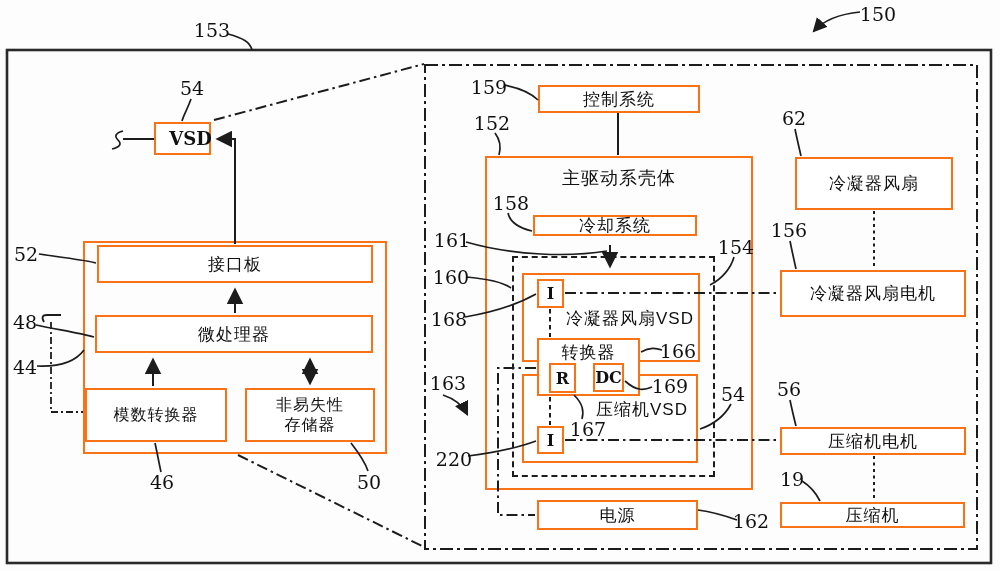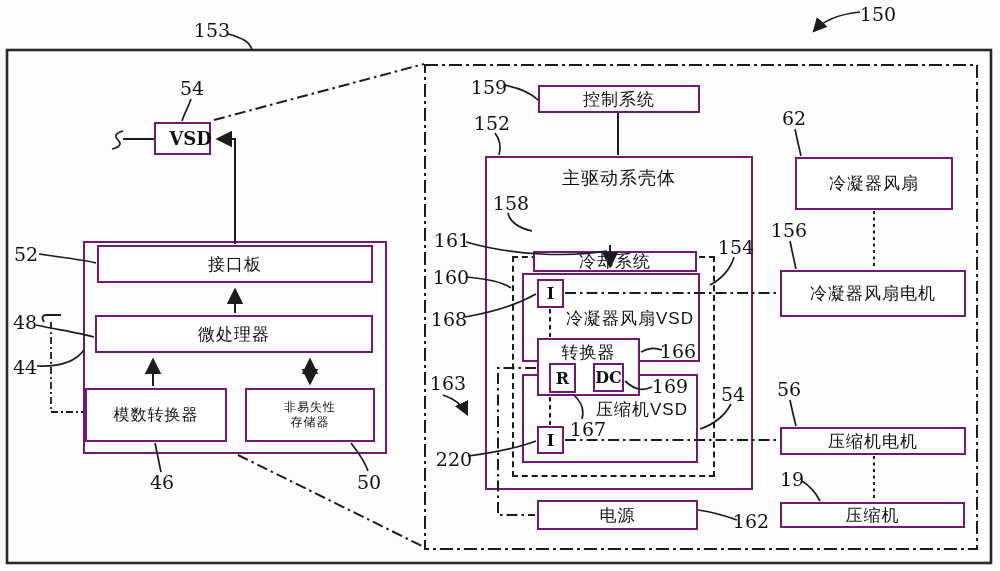--- a/index.html
+++ b/index.html
@@ -1,17 +1,17 @@
 <!DOCTYPE html>
 <html><head>
 <meta charset="utf-8">
 <style>
   html,body{margin:0;padding:0;background:#e9e9e9;font-family:"Liberation Sans",sans-serif;}
   .stage{position:relative;width:1000px;height:571px;background:#fdfdfd;overflow:hidden;color:#141414;}
-  .box{position:absolute;background:#fff;border:2px solid #701a75;display:flex;align-items:center;justify-content:center;
+  .box{position:absolute;background:#fff;border:2px solid #f97316;display:flex;align-items:center;justify-content:center;
        font-size:17px;letter-spacing:1px;color:#111;box-sizing:border-box;z-index:3;}
   .nofill{background:transparent;}
   .dashedbox{position:absolute;border:2px dashed #1c1c1c;box-sizing:border-box;z-index:2;background:transparent;}
   .smallbox{font-family:"DejaVu Serif","Liberation Serif",serif;font-size:16px;font-weight:bold;letter-spacing:0;z-index:5;}
   .overlaybox{z-index:4;}
   .abslabel{position:absolute;white-space:nowrap;}
   .num{position:absolute;transform:translate(-50%,-50%);font-family:"DejaVu Serif","Liberation Serif",serif;
        font-size:19px;font-weight:500;color:#101010;z-index:7;white-space:nowrap;}
   .latin{font-family:"DejaVu Serif","Liberation Serif",serif;font-weight:bold;letter-spacing:0;padding-left:16px;}
   svg.lines{position:absolute;left:0;top:0;z-index:6;pointer-events:none;}
@@ -39,36 +39,36 @@
   </div>
 
   <div class="box" style="left:85px;top:388px;width:142px;height:54px;font-size:16px;">
     <span>模数转换器</span>
   </div>
 
   <div class="box" style="left:95px;top:315px;width:278px;height:38px;">
     <span>微处理器</span>
   </div>
 
-  <div class="box" style="left:245px;top:388px;width:130px;height:54px;font-size:12px;">
+  <div class="box" style="left:245px;top:388px;width:130px;height:54px;font-size:16px;">
     <span class="col">
       <span>非易失性</span>
       <span>存储器</span>
     </span>
   </div>
 
   <div class="box" style="left:538px;top:85px;width:162px;height:28px;">
     <span>控制系统</span>
   </div>
 
   <div class="box nofill" style="left:485px;top:156px;width:268px;height:334px;border-width:2.4px;justify-content:center;align-items:flex-start;">
     <span class="abslabel" style="top:8px;font-size:18px;">主驱动系壳体</span>
   </div>
 
-  <div class="box" style="left:533px;top:215px;width:164px;height:21px;margin-top:36px;">
+  <div class="box" style="left:533px;top:215px;width:164px;height:21px;">
     <span>冷却系统</span>
   </div>
 
   <div class="dashedbox" style="left:512px;top:256px;width:203px;height:221px;"></div>
 
   <div class="box" style="left:522px;top:273px;width:178px;height:89px;">
     <span class="abslabel" style="right:4px;top:32px;font-size:17px;">冷凝器风扇VSD</span>
   </div>
 
   <div class="box" style="left:522px;top:374px;width:176px;height:89px;">

